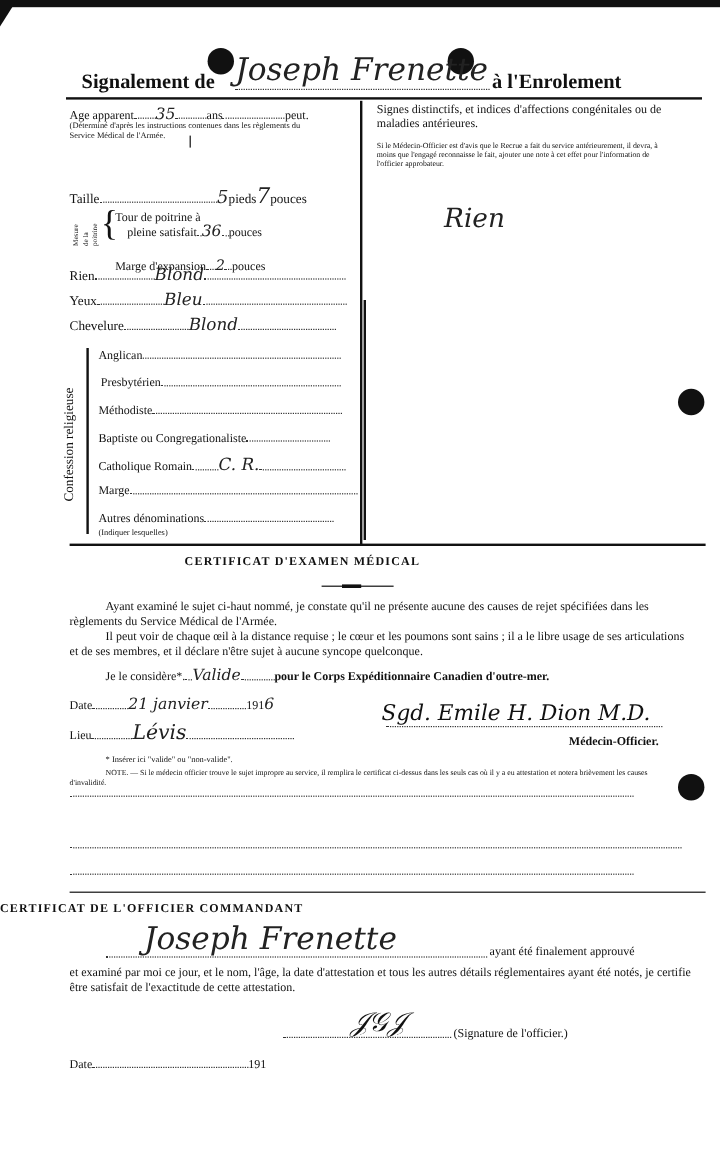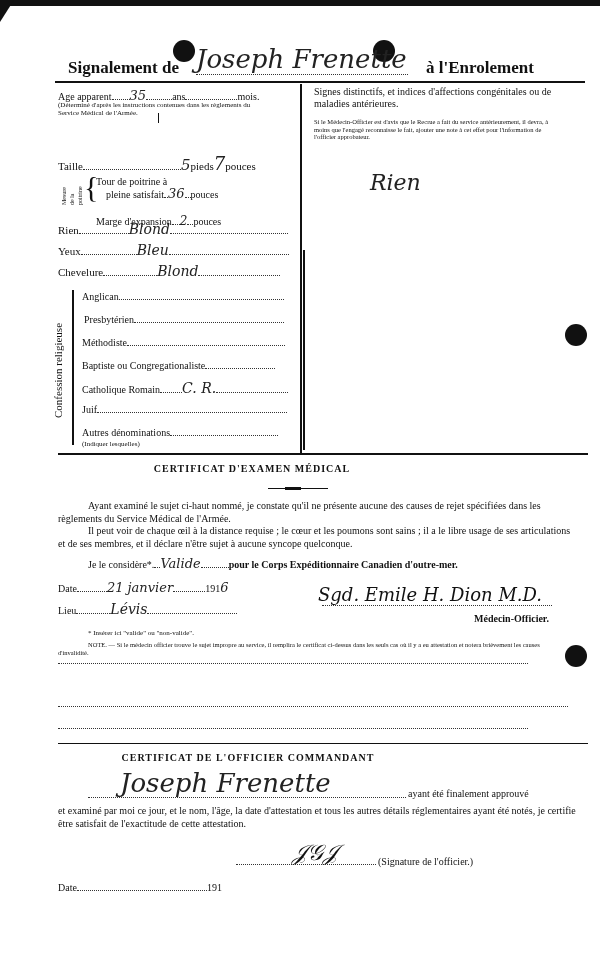--- a/index.html
+++ b/index.html
@@ -26,28 +26,28 @@
 <div class="corner"></div>
 <div class="hole" style="left:173px;top:40px;"></div>
 <div class="hole" style="left:373px;top:40px;"></div>
 <div class="hole" style="left:565px;top:324px;"></div>
 <div class="hole" style="left:565px;top:645px;"></div>
 
 <div class="abs title" style="left:68px;top:58px;">
   <span>Signalement de</span>
 </div>
 <div class="abs hw" style="left:196px;top:44px;font-size:26px;border-bottom:1px dotted #333;width:212px;">Joseph Frenette</div>
-<div class="abs title" style="left:426px;top:58px;">à l'Enrolement</div>
+<div class="abs title" style="left:410px;top:58px;">à l'Enrolement</div>
 <div class="rule" style="left:55px;top:81px;width:530px;height:1.5px;"></div>
 
 <div class="vline" style="left:300px;top:84px;height:370px;"></div>
 <div class="vline" style="left:303px;top:250px;height:200px;width:2px;"></div>
 
 <div class="abs label" style="left:58px;top:88px;font-size:10px;">
-  <span>Age apparent</span><span class="dots" style="width:18px;"></span><span class="hw" style="font-size:13px;">35</span><span class="dots" style="width:26px;"></span><span>ans</span><span class="dots" style="width:52px;"></span><span>mois.</span>
+  <span>Age apparent</span><span class="dots" style="width:18px;"></span><span class="hw" style="font-size:13px;">35</span><span class="dots" style="width:26px;"></span><span>ans</span><span class="dots" style="width:52px;"></span><span>peut.</span>
 </div>
 <div class="abs small" style="left:58px;top:101px;width:200px;white-space:normal;">(Déterminé d'après les instructions contenues dans les règlements du Service Médical de l'Armée.</div>
 <div class="vline" style="left:158px;top:113px;height:10px;width:1px;"></div>
 
 <div class="abs label" style="left:58px;top:153px;">
   <span>Taille</span><span class="dots" style="width:98px;"></span><span class="hw" style="font-size:15px;">5</span><span>pieds</span><span class="hw" style="font-size:18px;">7</span><span>pouces</span>
 </div>
 
 <div class="abs small" style="left:60px;top:172px;width:20px;white-space:normal;transform:rotate(-90deg);transform-origin:left top;top:205px;font-size:6px;">Mesure de la poitrine</div>
 <div class="abs" style="left:84px;top:172px;font-size:30px;line-height:30px;font-weight:100;">{</div>
@@ -70,21 +70,21 @@
 </div>
 
 <div class="abs" style="left:52px;top:418px;transform:rotate(-90deg);transform-origin:left top;font-size:11px;">Confession religieuse</div>
 <div class="vline" style="left:72px;top:290px;height:155px;width:1.5px;"></div>
 
 <div class="abs label" style="left:82px;top:291px;font-size:10px;"><span>Anglican</span><span class="dots" style="width:165px;"></span></div>
 <div class="abs label" style="left:84px;top:314px;font-size:10px;"><span>Presbytérien</span><span class="dots" style="width:150px;"></span></div>
 <div class="abs label" style="left:82px;top:337px;font-size:10px;"><span>Méthodiste</span><span class="dots" style="width:158px;"></span></div>
 <div class="abs label" style="left:82px;top:360px;font-size:10px;"><span>Baptiste ou Congregationaliste</span><span class="dots" style="width:70px;"></span></div>
 <div class="abs label" style="left:82px;top:380px;font-size:10px;"><span>Catholique Romain</span><span class="dots" style="width:22px;"></span><span class="hw" style="font-size:14px;">C. R.</span><span class="dots" style="width:72px;"></span></div>
-<div class="abs label" style="left:82px;top:404px;font-size:10px;"><span>Juif</span><span class="dots" style="width:190px;"></span></div>
+<div class="abs label" style="left:82px;top:404px;font-size:10px;"><span>Marge</span><span class="dots" style="width:190px;"></span></div>
 <div class="abs label" style="left:82px;top:427px;font-size:10px;"><span>Autres dénominations</span><span class="dots" style="width:108px;"></span></div>
 <div class="abs small" style="left:82px;top:440px;">(Indiquer lesquelles)</div>
 
 <div class="abs" style="left:314px;top:86px;width:250px;white-space:normal;font-size:10px;line-height:12px;">Signes distinctifs, et indices d'affections congénitales ou de maladies antérieures.</div>
 <div class="abs small" style="left:314px;top:118px;width:245px;white-space:normal;font-size:6.5px;line-height:7.5px;">Si le Médecin-Officier est d'avis que le Recrue a fait du service antérieurement, il devra, à moins que l'engagé reconnaisse le fait, ajouter une note à cet effet pour l'information de l'officier approbateur.</div>
 <div class="abs hw" style="left:370px;top:170px;font-size:22px;">Rien</div>
 
 <div class="rule" style="left:58px;top:453px;width:530px;height:1.5px;"></div>
 
 <div class="abs cert-title" style="left:0;top:463px;width:504px;text-align:center;">CERTIFICAT D'EXAMEN MÉDICAL</div>
@@ -95,36 +95,36 @@
 <div class="abs body-text" style="left:58px;top:524px;width:520px;white-space:normal;text-indent:30px;">Il peut voir de chaque œil à la distance requise ; le cœur et les poumons sont sains ; il a le libre usage de ses articulations et de ses membres, et il déclare n'être sujet à aucune syncope quelconque.</div>
 
 <div class="abs" style="left:88px;top:556px;font-size:10px;">
   <span>Je le considère*.</span><span class="dots" style="width:6px;"></span><span class="hw" style="font-size:13px;">Valide</span><span class="dots" style="width:28px;"></span><span style="font-weight:bold;">pour le Corps Expéditionnaire Canadien d'outre-mer.</span>
 </div>
 
 <div class="abs" style="left:58px;top:580px;font-size:10px;">
   <span>Date</span><span class="dots" style="width:30px;"></span><span class="hw" style="font-size:13px;">21 janvier</span><span class="dots" style="width:32px;"></span><span>191</span><span class="hw" style="font-size:13px;">6</span>
 </div>
 <div class="abs" style="left:58px;top:601px;font-size:10px;">
-  <span>Lieu</span><span class="dots" style="width:34px;"></span><span class="hw" style="font-size:14px;margin-top:40px;">Lévis</span><span class="dots" style="width:90px;"></span>
+  <span>Lieu</span><span class="dots" style="width:34px;"></span><span class="hw" style="font-size:17px;margin-top:40px;">Lévis</span><span class="dots" style="width:90px;"></span>
 </div>
 
 <div class="abs" style="left:322px;top:585px;border-bottom:1px dotted #333;width:230px;height:20px;"></div>
 <div class="abs sig" style="left:318px;top:584px;font-size:18px;">Sgd. Emile H. Dion M.D.</div>
 <div class="abs" style="left:474px;top:613px;font-size:10px;font-weight:bold;">Médecin-Officier.</div>
 
 <div class="abs small" style="left:88px;top:629px;font-size:7px;">* Insérer ici "valide" ou "non-valide".</div>
 <div class="abs small" style="left:58px;top:641px;width:500px;white-space:normal;text-indent:30px;font-size:6.5px;line-height:8px;">NOTE. — Si le médecin officier trouve le sujet impropre au service, il remplira le certificat ci-dessus dans les seuls cas où il y a eu attestation et notera brièvement les causes d'invalidité.</div>
 
 <div class="abs" style="left:58px;top:663px;width:470px;border-bottom:1px dotted #333;"></div>
 <div class="abs" style="left:58px;top:706px;width:510px;border-bottom:1px dotted #333;"></div>
 <div class="abs" style="left:58px;top:728px;width:470px;border-bottom:1px dotted #333;"></div>
 <div class="rule" style="left:58px;top:743px;width:530px;height:1px;"></div>
 
-<div class="abs cert-title" style="left:0;top:752px;width:496px;text-align:center;">CERTIFICAT DE L'OFFICIER COMMANDANT</div>
+<div class="abs cert-title" style="left:0;top:752px;width:496px;">CERTIFICAT DE L'OFFICIER COMMANDANT</div>
 
 <div class="abs hw" style="left:120px;top:768px;font-size:26px;">Joseph Frenette</div>
 <div class="abs" style="left:88px;top:797px;width:318px;border-bottom:1px dotted #333;"></div>
 <div class="abs" style="left:408px;top:788px;font-size:10px;">ayant été finalement approuvé</div>
 <div class="abs body-text" style="left:58px;top:804px;width:525px;white-space:normal;">et examiné par moi ce jour, et le nom, l'âge, la date d'attestation et tous les autres détails réglementaires ayant été notés, je certifie être satisfait de l'exactitude de cette attestation.</div>
 
 <div class="abs" style="left:236px;top:864px;width:140px;border-bottom:1px dotted #333;"></div>
 <div class="abs sig" style="left:292px;top:840px;font-size:22px;">𝒥𝒢𝒥</div>
 <div class="abs" style="left:378px;top:856px;font-size:10px;">(Signature de l'officier.)</div>
 

